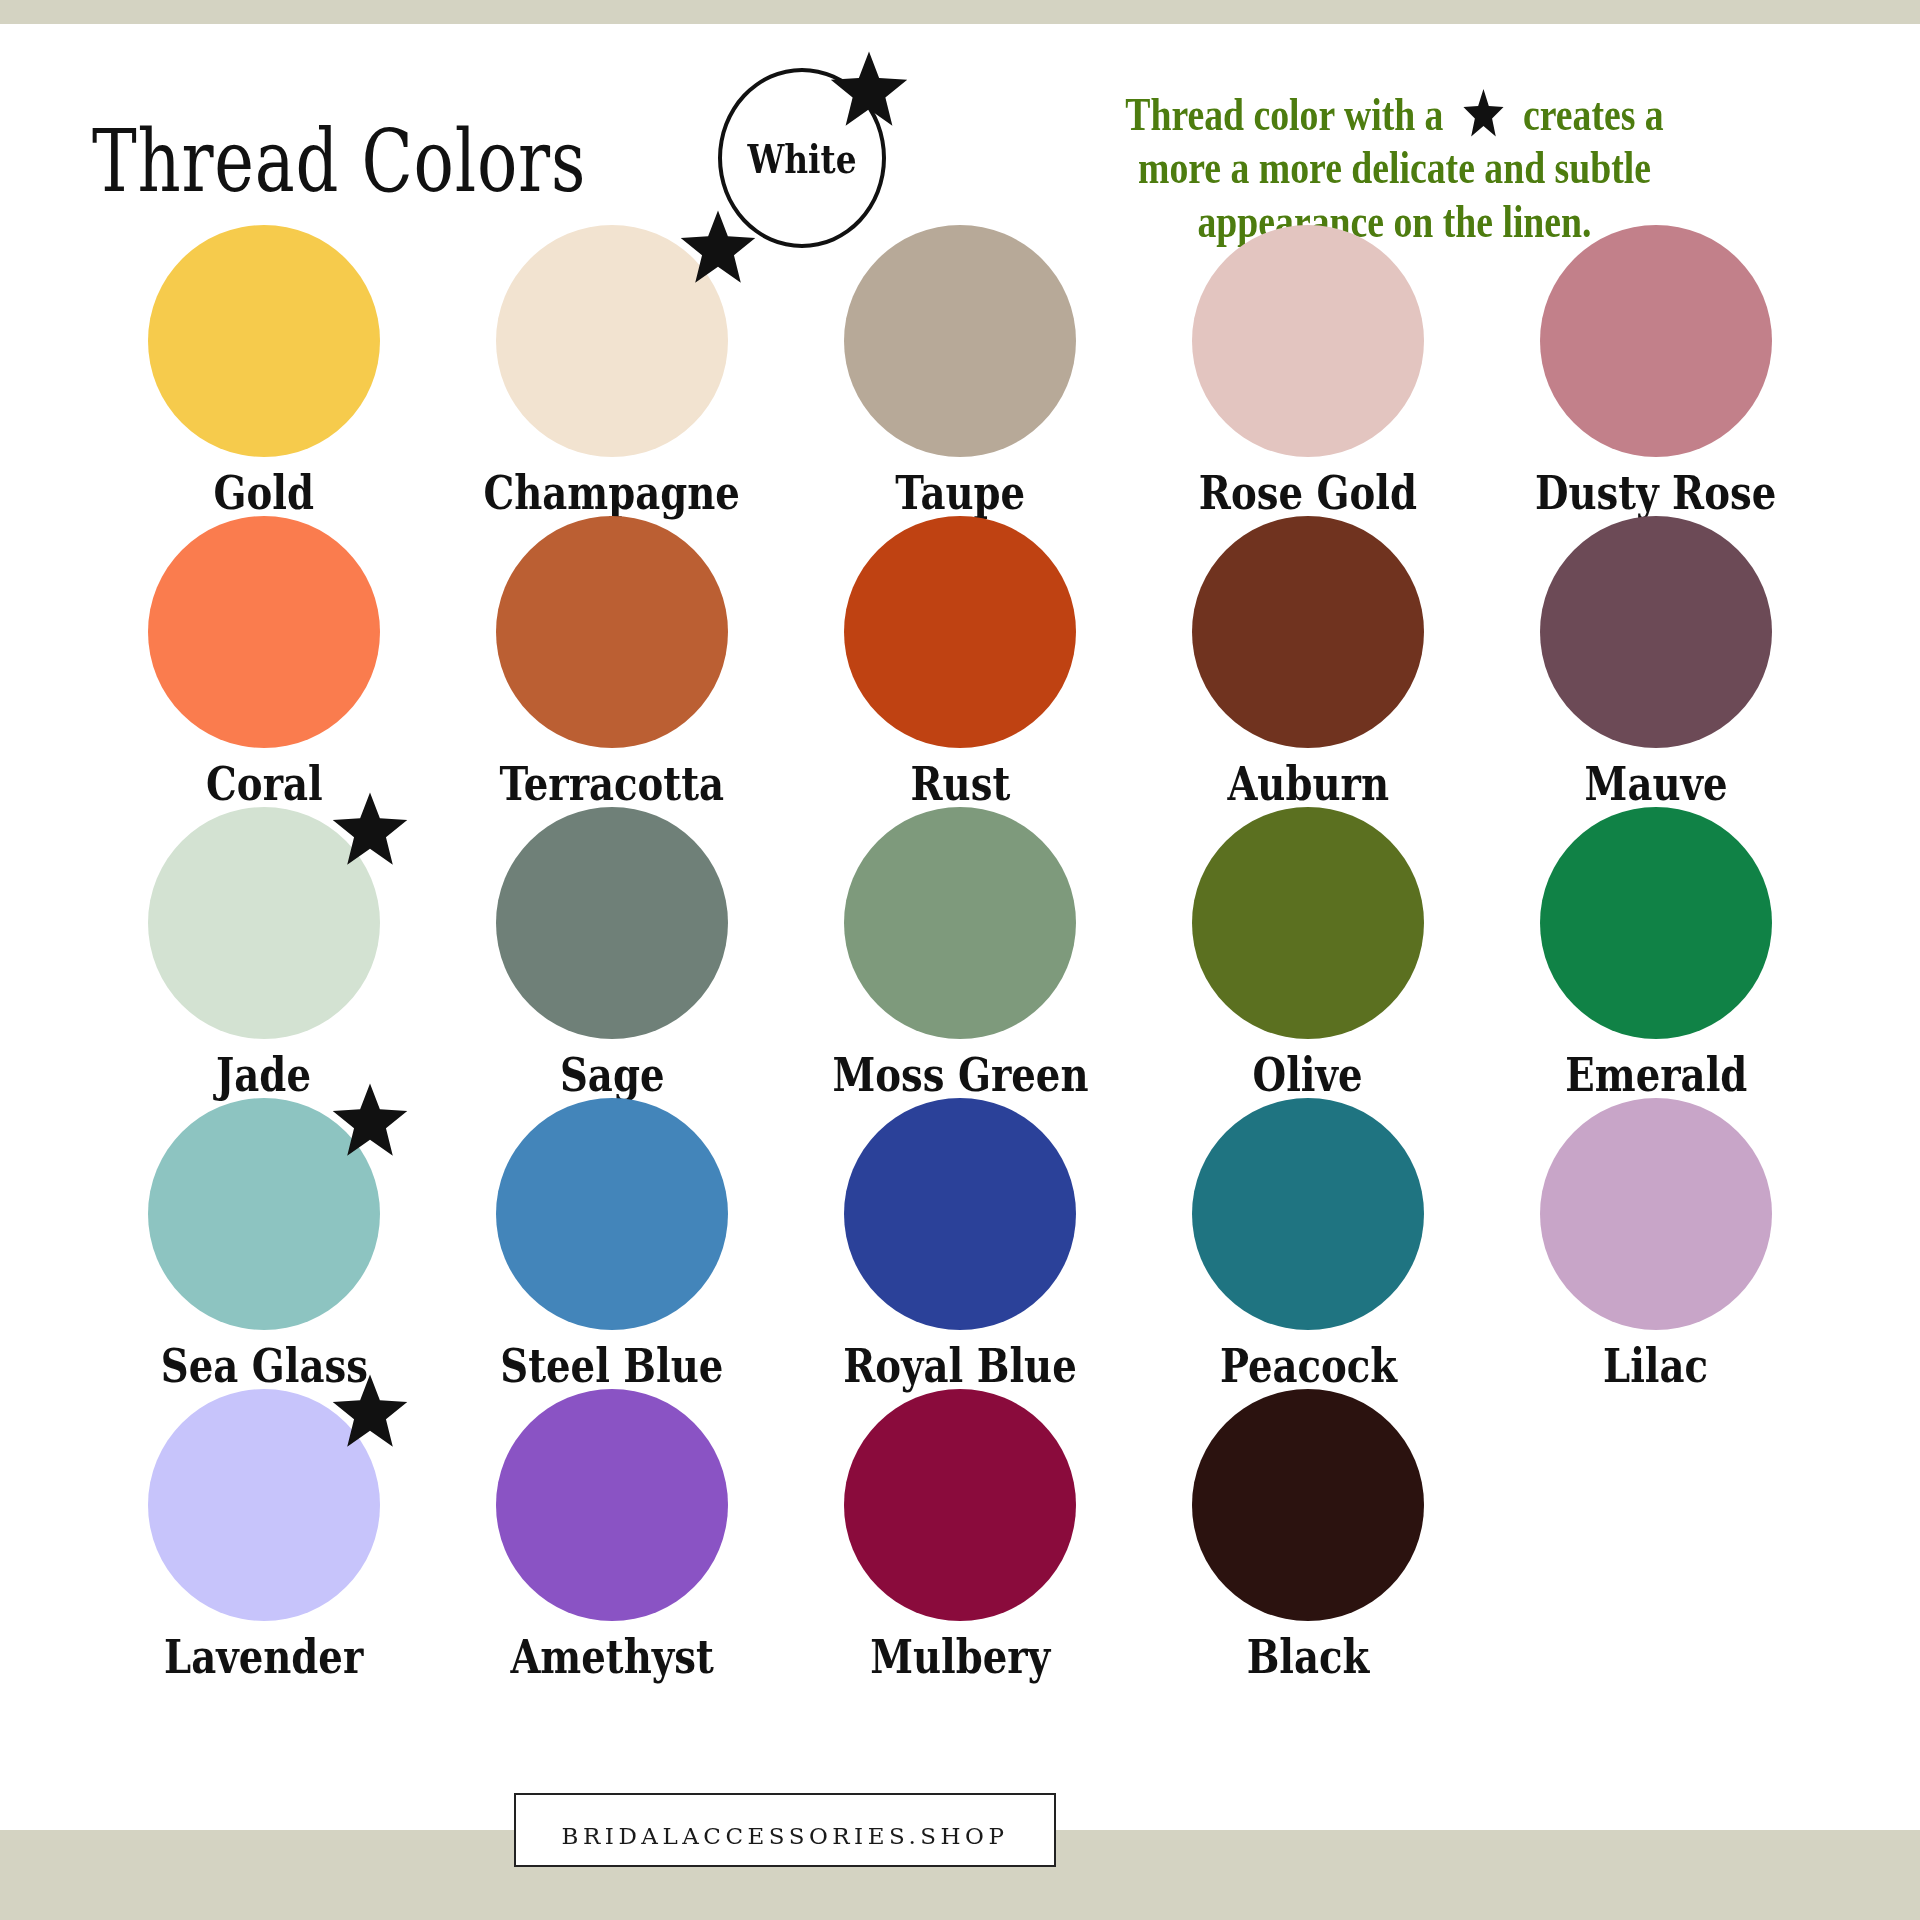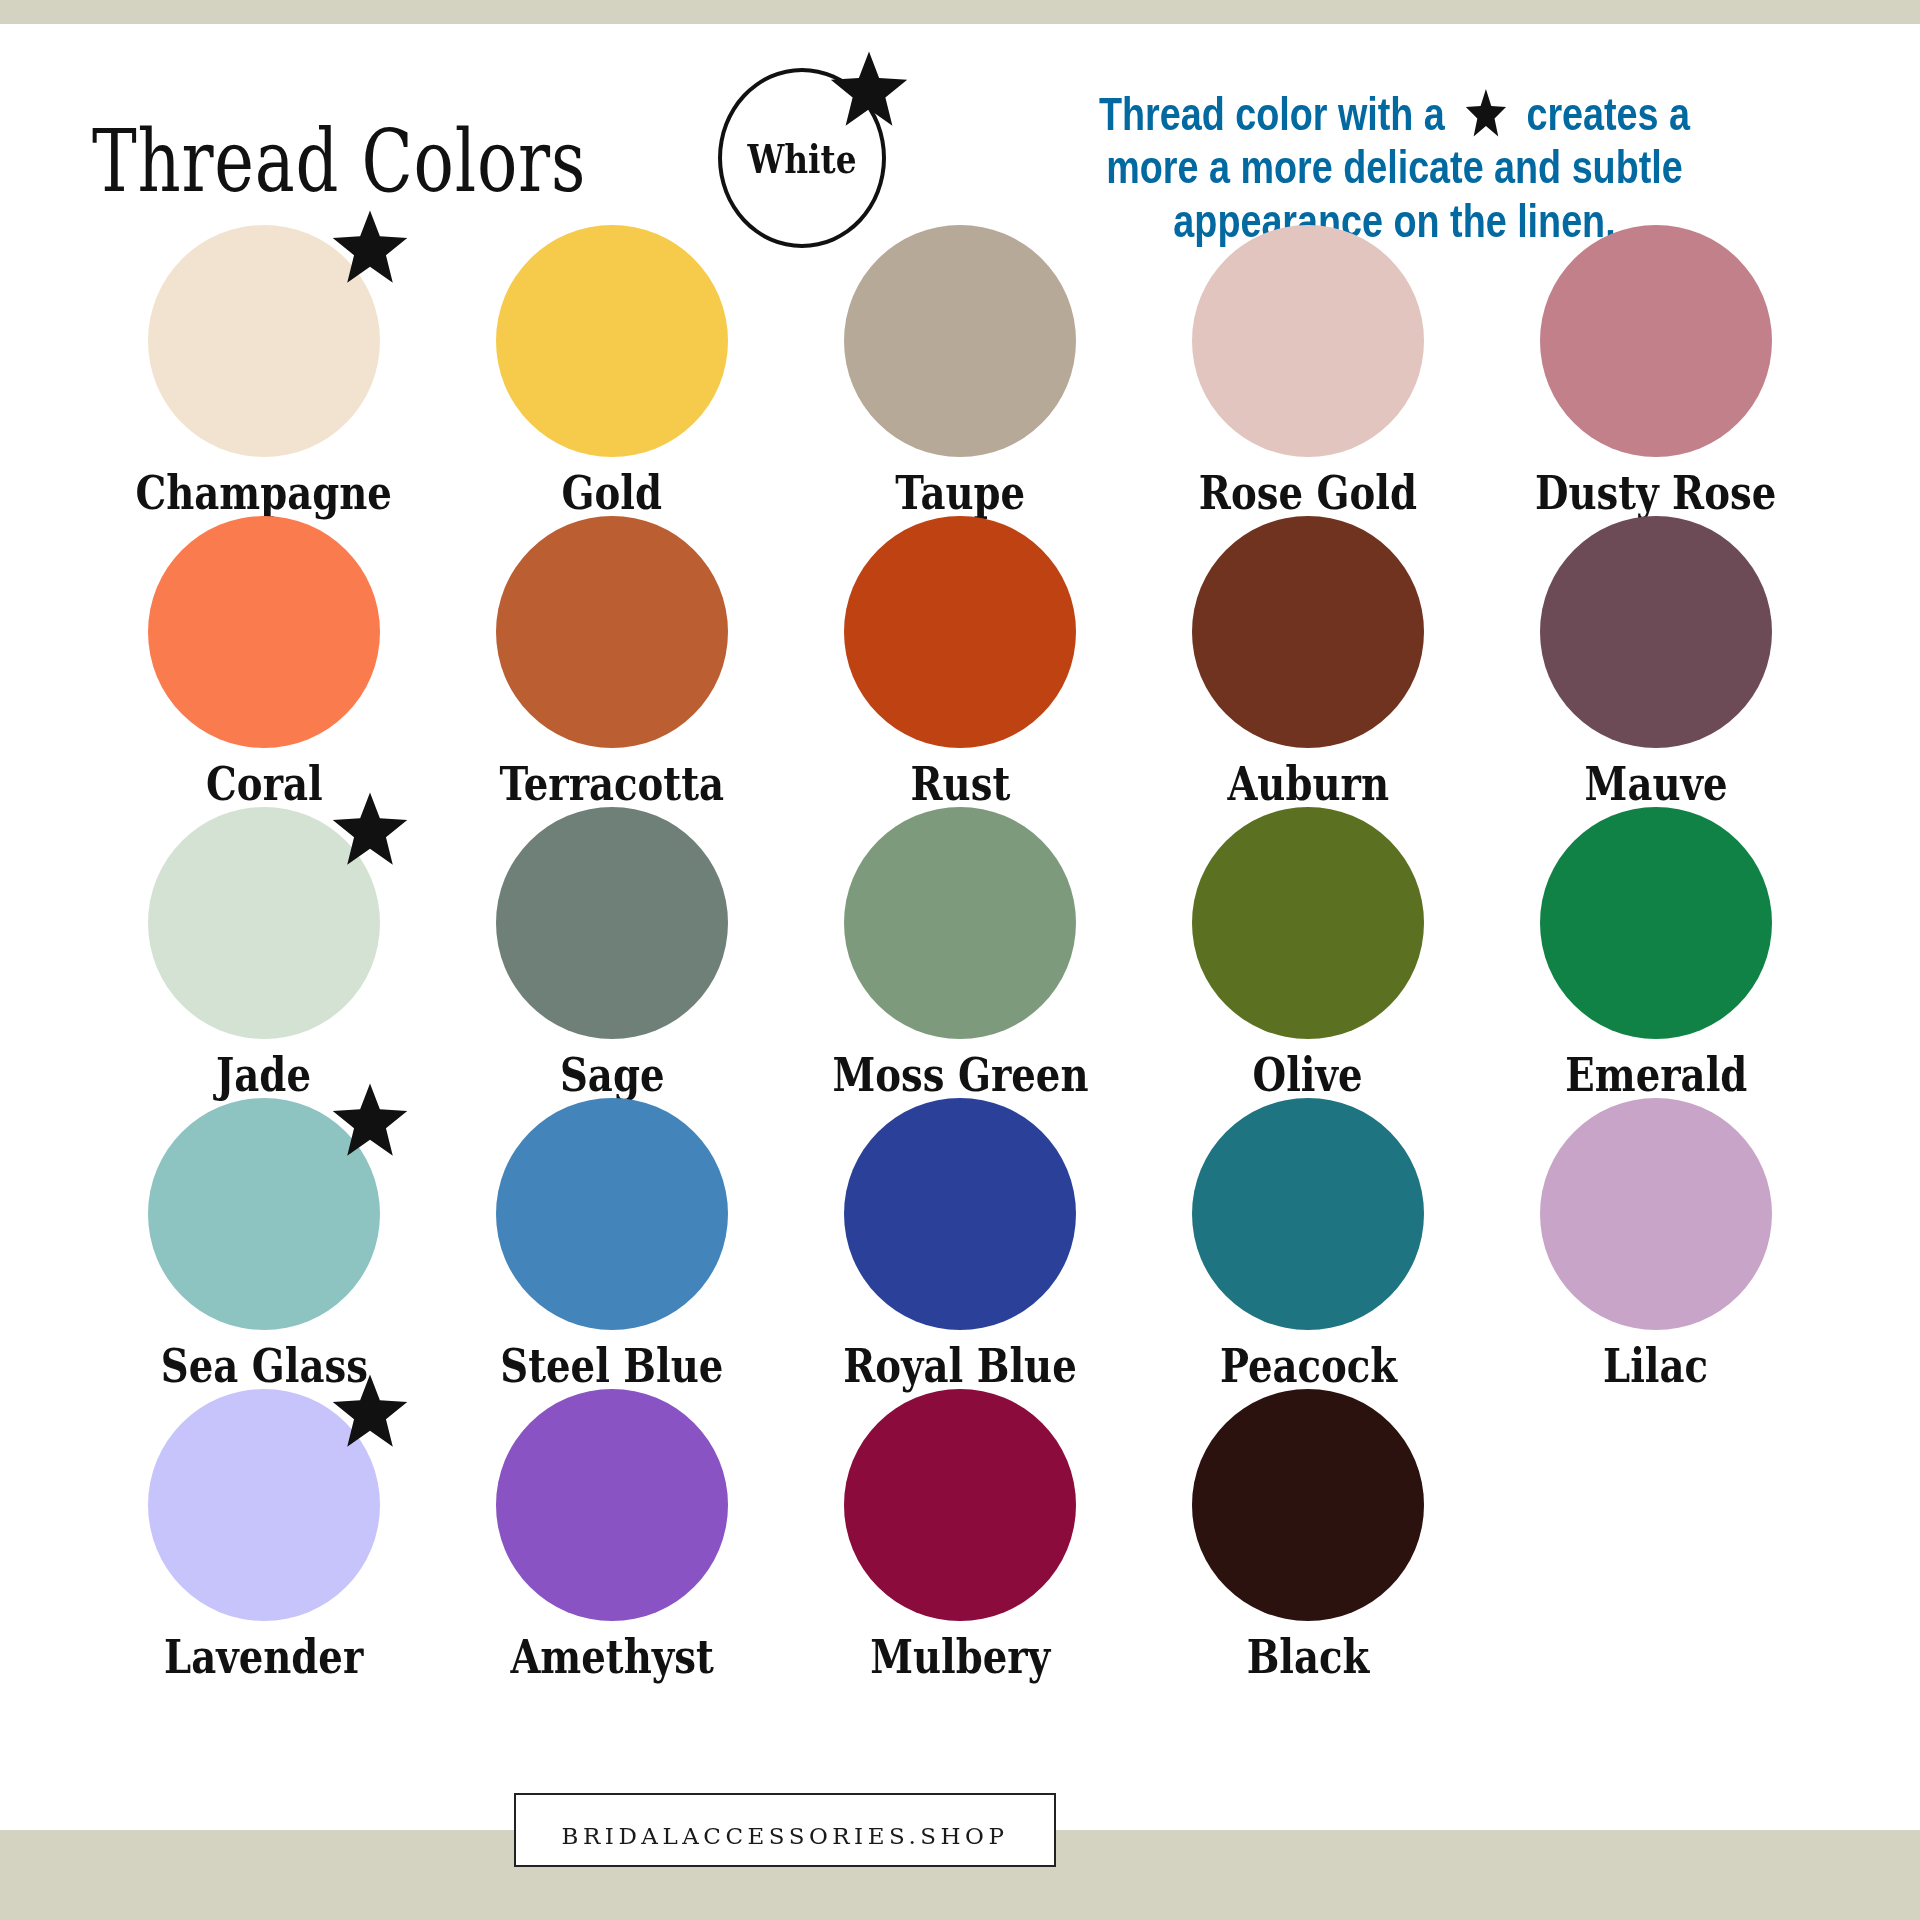--- a/index.html
+++ b/index.html
@@ -92,25 +92,25 @@
     width: 78px;
     height: 78px;
   }
 
   .note {
     position: absolute;
     left: 845px;
     top: 48px;
     width: 1035px;
     text-align: center;
-    font-family: Liberation Sans, sans-serif;
+    font-family: Liberation Serif, serif;
     font-weight: 700;
     font-size: 46px;
     line-height: 1.16;
-    color: #0369a1;
+    color: #4d7c0f;
   }
   .note .ln { display: block; transform: scaleX(0.82); }
   .note .inline-star {
     display: inline-block;
     width: 54px;
     height: 50px;
     vertical-align: -8px;
     margin: 0 10px;
   }
 
@@ -225,37 +225,37 @@
         <span>creates a</span>
       </span>
       <span class="ln">more a more delicate and subtle</span>
       <span class="ln">appearance on the linen.</span>
     </div>
   </div>
 
   <div class="grid" id="swatch-grid">
       <div class="cell">
         <div class="swatch-wrap">
+          <div class="swatch" style="background: rgb(246, 203, 76);"></div>
+        </div>
+        <div class="cell-label">Gold</div>
+      </div>
+      <div class="cell">
+        <div class="swatch-wrap">
           <div class="swatch" style="background: rgb(242, 227, 208);"></div>
           <span class="swatch-star">
             <svg class="star" viewBox="0 0 100 100" aria-hidden="true">
               <polygon fill="#111111" points="50,2 63,36 99,38 71,61 80,97 50,76 20,97 29,61 1,38 37,36"></polygon>
             </svg>
           </span>
         </div>
         <div class="cell-label">Champagne</div>
       </div>
       <div class="cell">
         <div class="swatch-wrap">
-          <div class="swatch" style="background: rgb(246, 203, 76);"></div>
-        </div>
-        <div class="cell-label">Gold</div>
-      </div>
-      <div class="cell">
-        <div class="swatch-wrap">
           <div class="swatch" style="background: rgb(183, 169, 152);"></div>
         </div>
         <div class="cell-label">Taupe</div>
       </div>
       <div class="cell">
         <div class="swatch-wrap">
           <div class="swatch" style="background: rgb(227, 197, 192);"></div>
         </div>
         <div class="cell-label">Rose Gold</div>
       </div>

